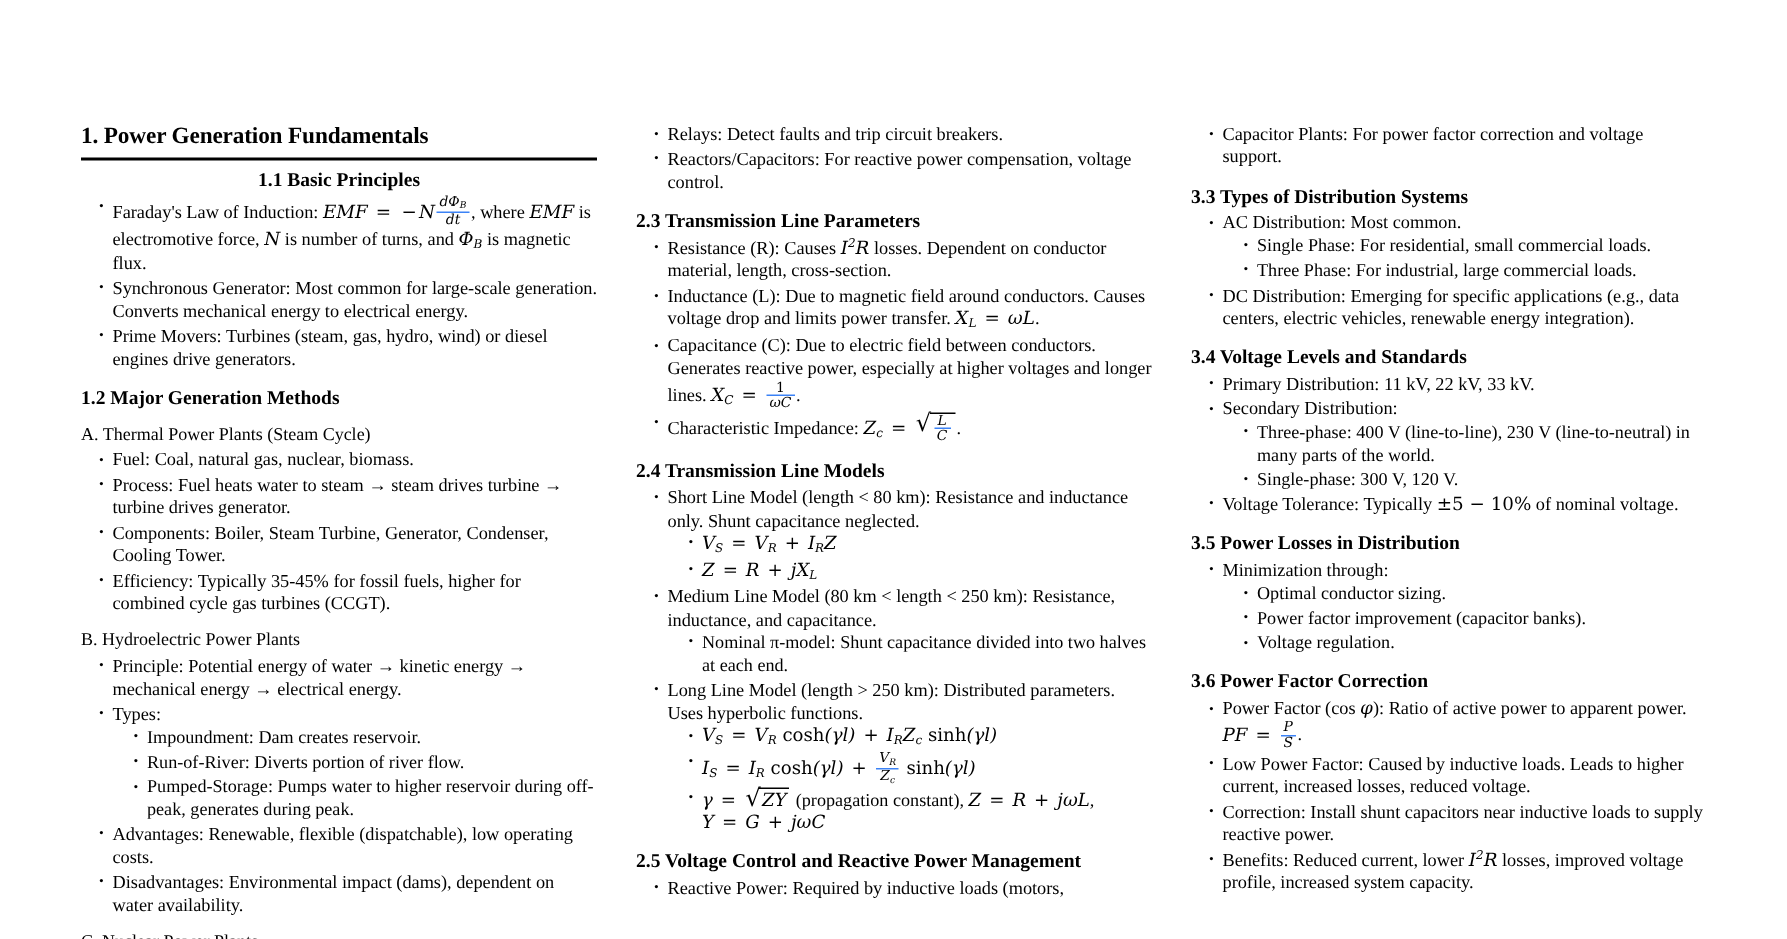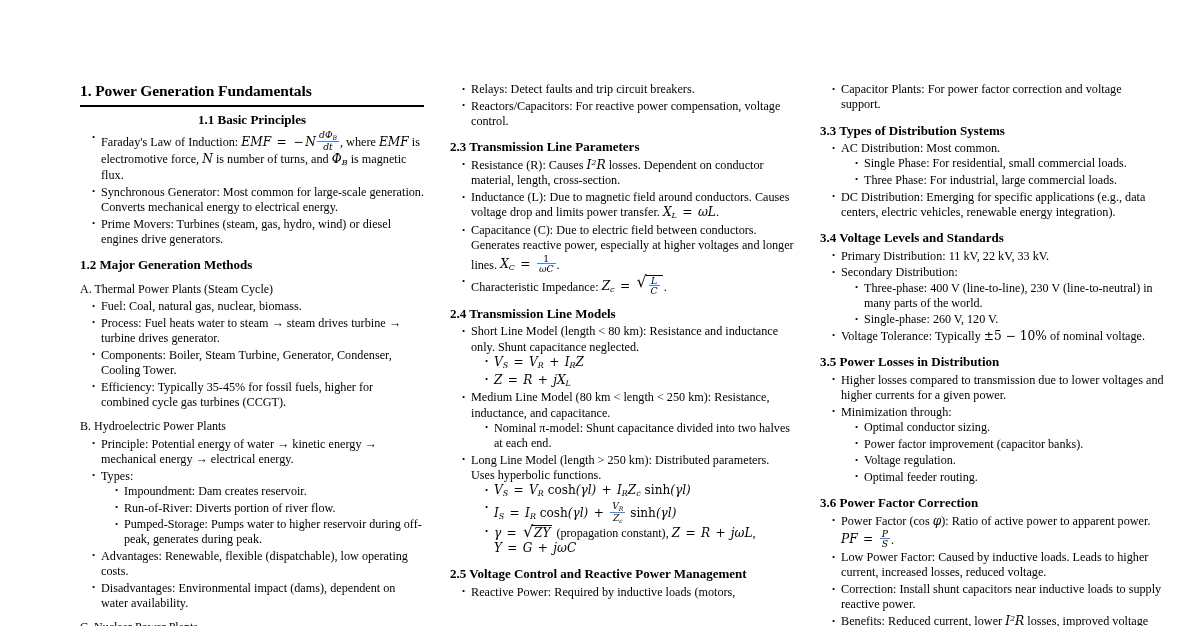--- a/index.html
+++ b/index.html
@@ -22,21 +22,20 @@
   }
   .columns {
     position: absolute;
     left: 54px;
     top: 82px;
     width: 1084px;
     height: 544px;
     display: flex;
     gap: 26px;
     overflow: hidden;
-    margin-left: 26px;
   }
   .col {
     width: 344px;
     flex: 0 0 344px;
     overflow: hidden;
   }
   
   h1.doc-title {
     font-family: "Liberation Serif", serif;
     font-size: 15.5px;
@@ -354,42 +353,38 @@
         </li>
         <li>
           <b>Secondary Distribution:</b>
           <ul class="lvl2">
             <li>
               <b>Three-phase:</b>
               <span>400 V (line-to-line), 230 V (line-to-neutral) in many parts of the world.</span>
             </li>
             <li>
               <b>Single-phase:</b>
-              <span>260 V, 120 V.</span>
+              <span>300 V, 120 V.</span>
             </li>
           </ul>
         </li>
         <li>
           <b>Voltage Tolerance:</b>
           Typically <span class="m"><span class="up">±5 − 10%</span></span> of nominal voltage.
         </li>
       </ul>
 
       <h2 class="sec">3.5 Power Losses in Distribution</h2>
       <ul class="lvl1">
-        <li>
-          <span>Higher losses compared to transmission due to lower voltages and higher currents for a given power.</span>
-        </li>
         <li>
           <span>Minimization through:</span>
           <ul class="lvl2">
             <li><span>Optimal conductor sizing.</span></li>
             <li><span>Power factor improvement (capacitor banks).</span></li>
             <li><span>Voltage regulation.</span></li>
-            <li><span>Optimal feeder routing.</span></li>
           </ul>
         </li>
       </ul>
 
       <h2 class="sec">3.6 Power Factor Correction</h2>
       <ul class="lvl1">
         <li>
           <b>Power Factor</b>
           <b>(cos <span class="m">φ</span>):</b>
           Ratio of active power to apparent power.

